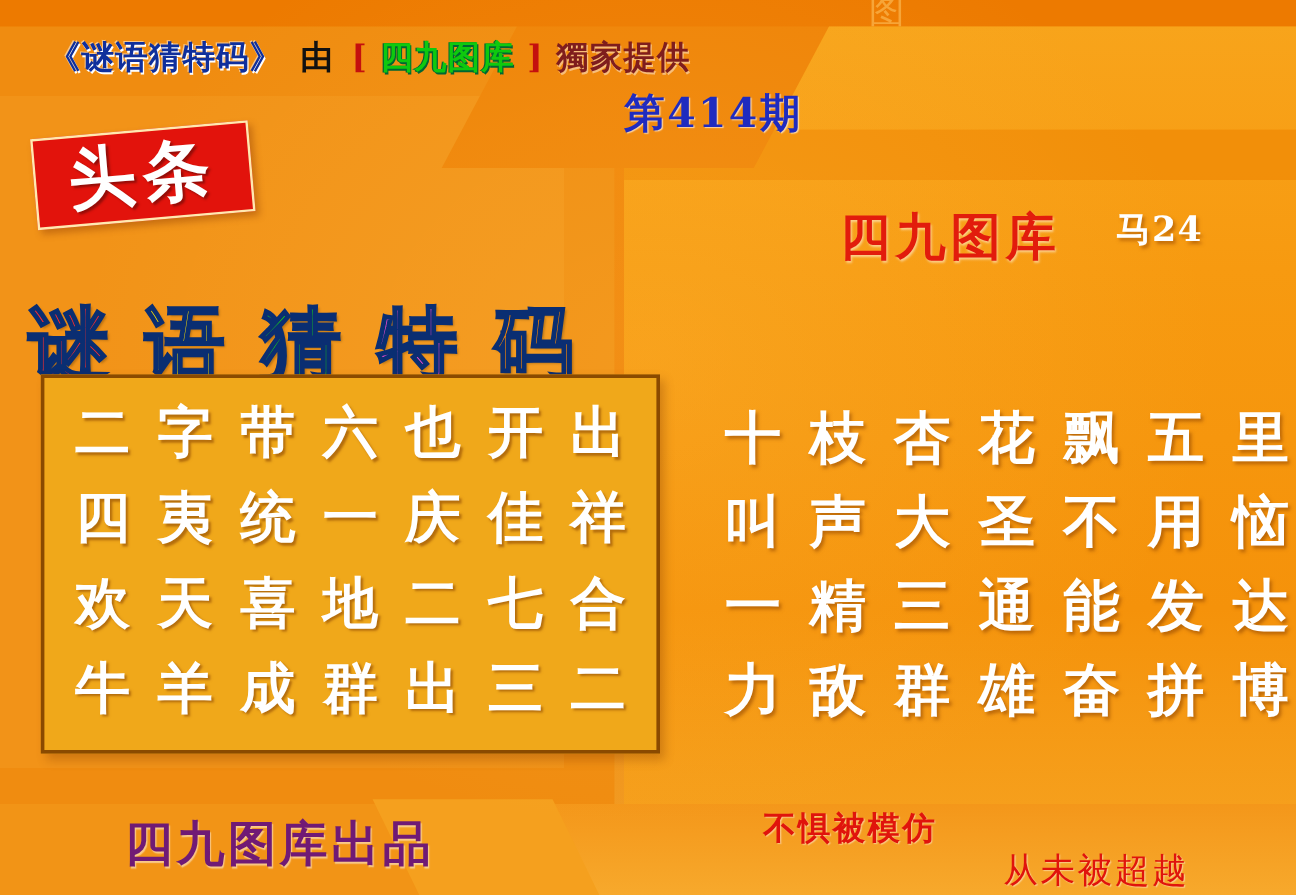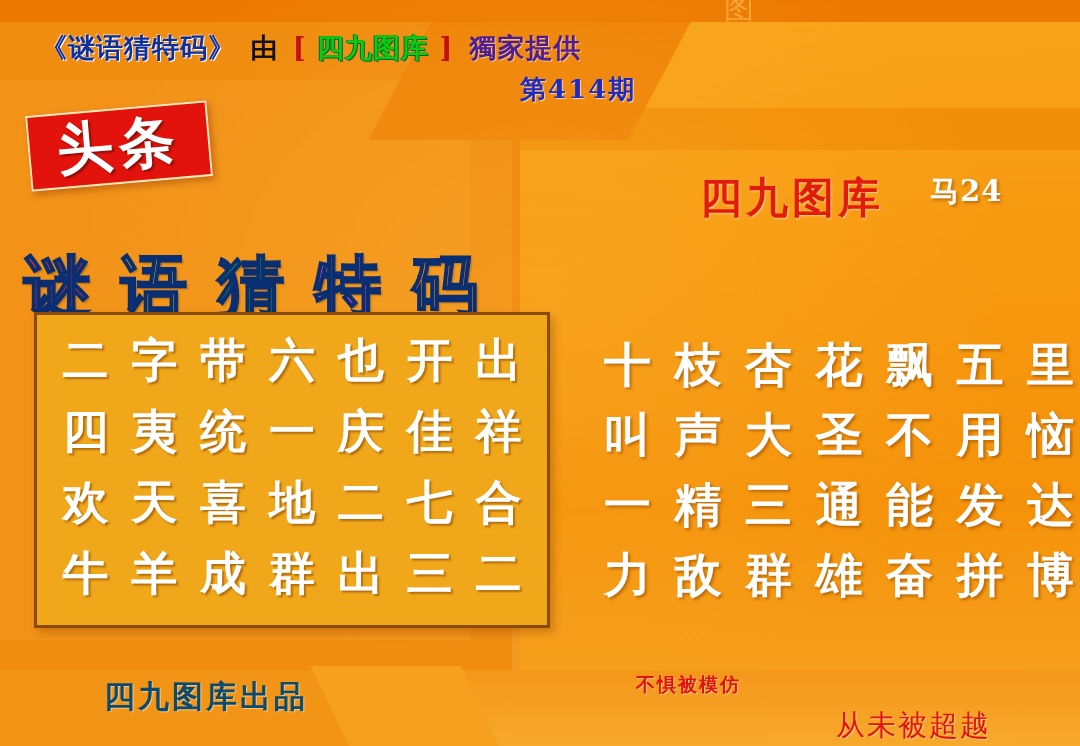--- a/index.html
+++ b/index.html
@@ -111,31 +111,30 @@
   .h-by {
     color: #111;
     margin: 0 4px;
   }
   .h-brk { color: #c4100e; }
   .h-brand {
     color: #0ec90e;
     text-shadow: 1px 1px 0 #063, -1px 0 0 #063;
   }
   .h-excl {
-    color: #4c1d95;
-    margin-left: 6px;
+    color: #7f1d1d;
     text-shadow: 1px 1px 0 rgba(255,255,255,.45);
     font-family: Liberation Mono, monospace;
   }
 
   
   .issue {
     position: absolute;
     left: 520px; top: 72px;
-    font-size: 26px;
+    font-size: 34px;
     font-weight: bold;
     color: #1f2bbf;
     font-family: "DejaVu Serif", serif;
     text-shadow: 1px 1px 1px rgba(255,255,255,.65);
     letter-spacing: 2px;
   }
 
   
   .stamp {
     position: absolute;
@@ -246,40 +245,40 @@
     font-weight: bold;
     color: #ffffff;
     font-family: "DejaVu Sans", sans-serif;
     text-shadow: 2px 2px 3px rgba(140,65,0,.55);
   }
 
   
   .bottom-brand {
     position: absolute;
     left: 104px; top: 676px;
-    font-size: 31px;
-    font-weight: bold;
-    color: #0c4a6e;
+    font-size: 40px;
+    font-weight: bold;
+    color: #701a75;
     font-family: "DejaVu Serif", serif;
     letter-spacing: 3px;
     text-shadow: 1px 1px 1px rgba(255,255,255,.5);
   }
   .last-result {
     position: absolute;
     left: 8px; top: 706px;
     font-size: 21px;
     color: #f4d9b0;
     font-family: "DejaVu Sans", sans-serif;
     white-space: nowrap;
     text-shadow: 1px 1px 1px rgba(120,50,0,.5);
   }
   .slogan1 {
     position: absolute;
     left: 636px; top: 672px;
-    font-size: 19px;
+    font-size: 27px;
     font-weight: bold;
     color: #e0140c;
     font-family: "DejaVu Serif", serif;
     letter-spacing: 2px;
     text-shadow: 1px 1px 1px rgba(255,255,255,.45);
   }
   .slogan2 {
     position: absolute;
     left: 836px; top: 706px;
     font-size: 29px;

